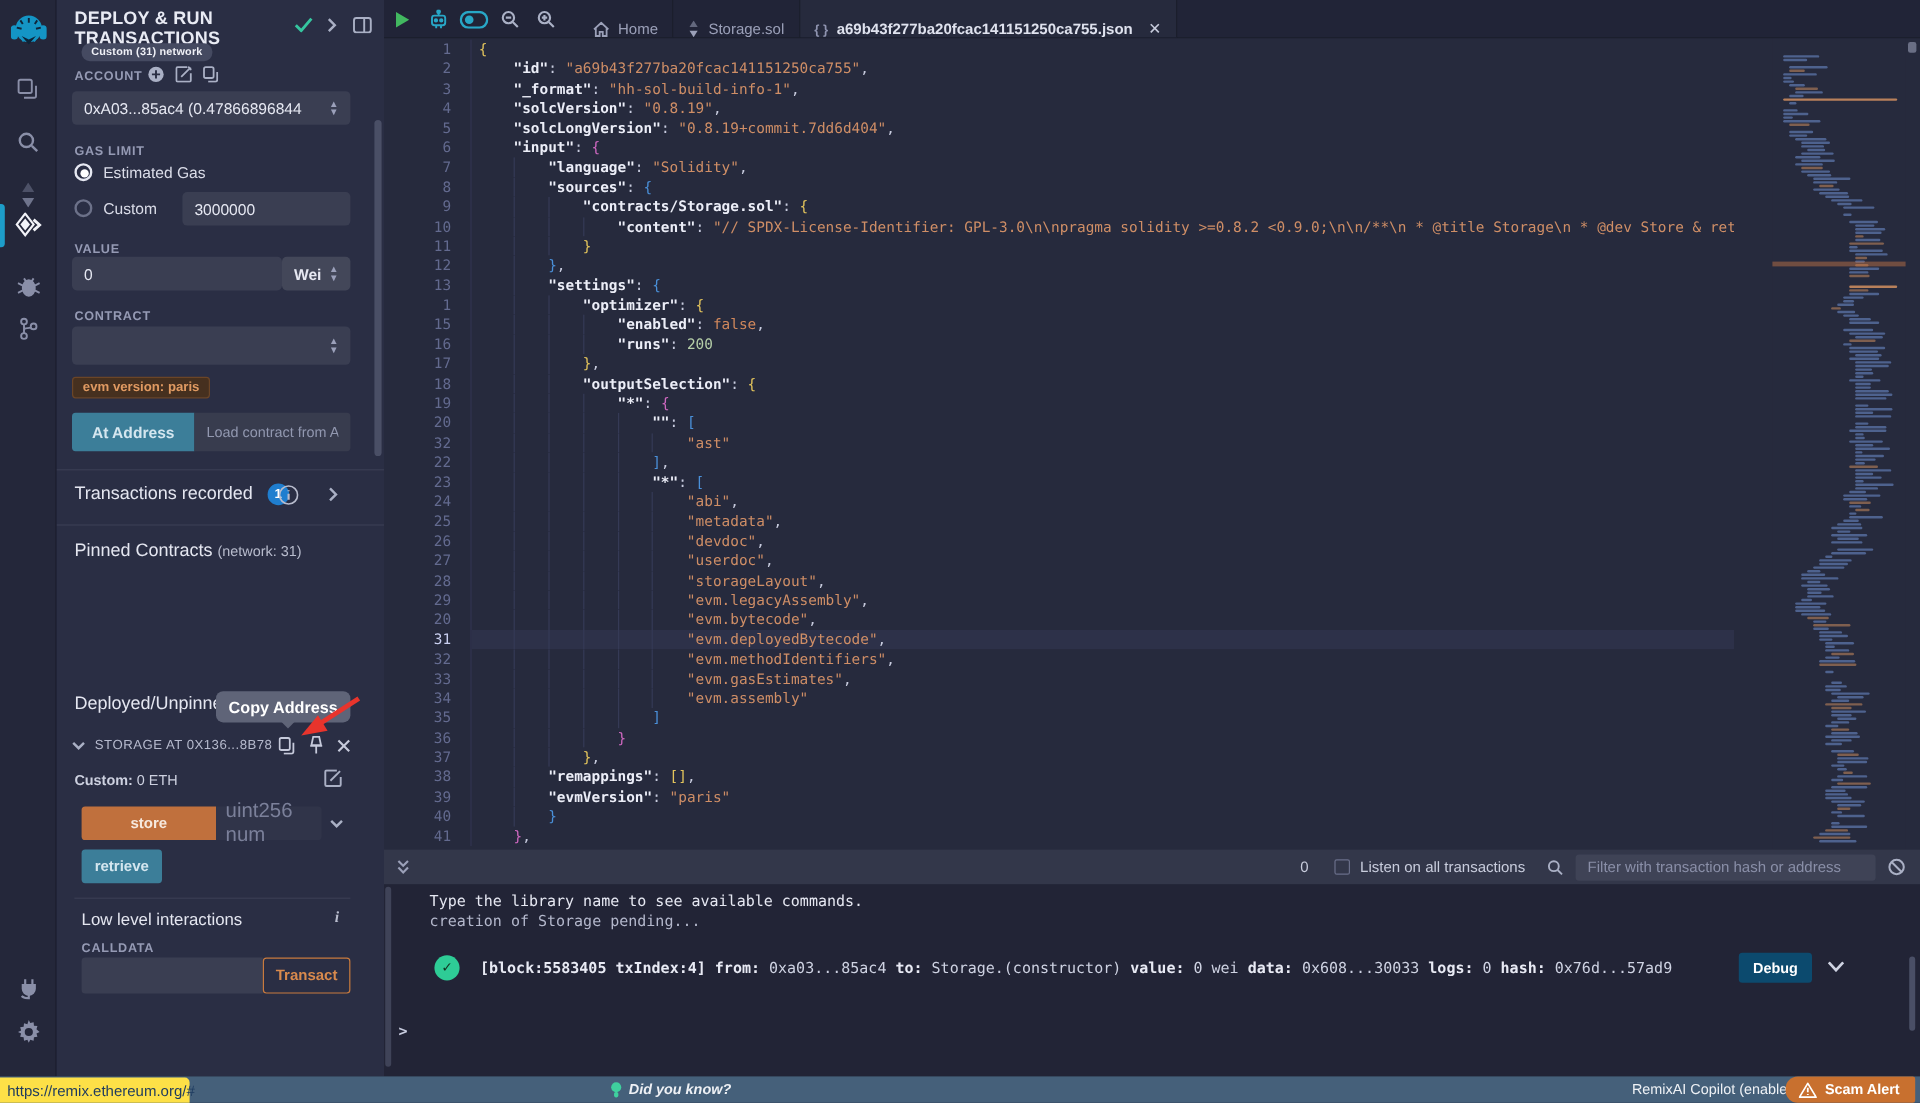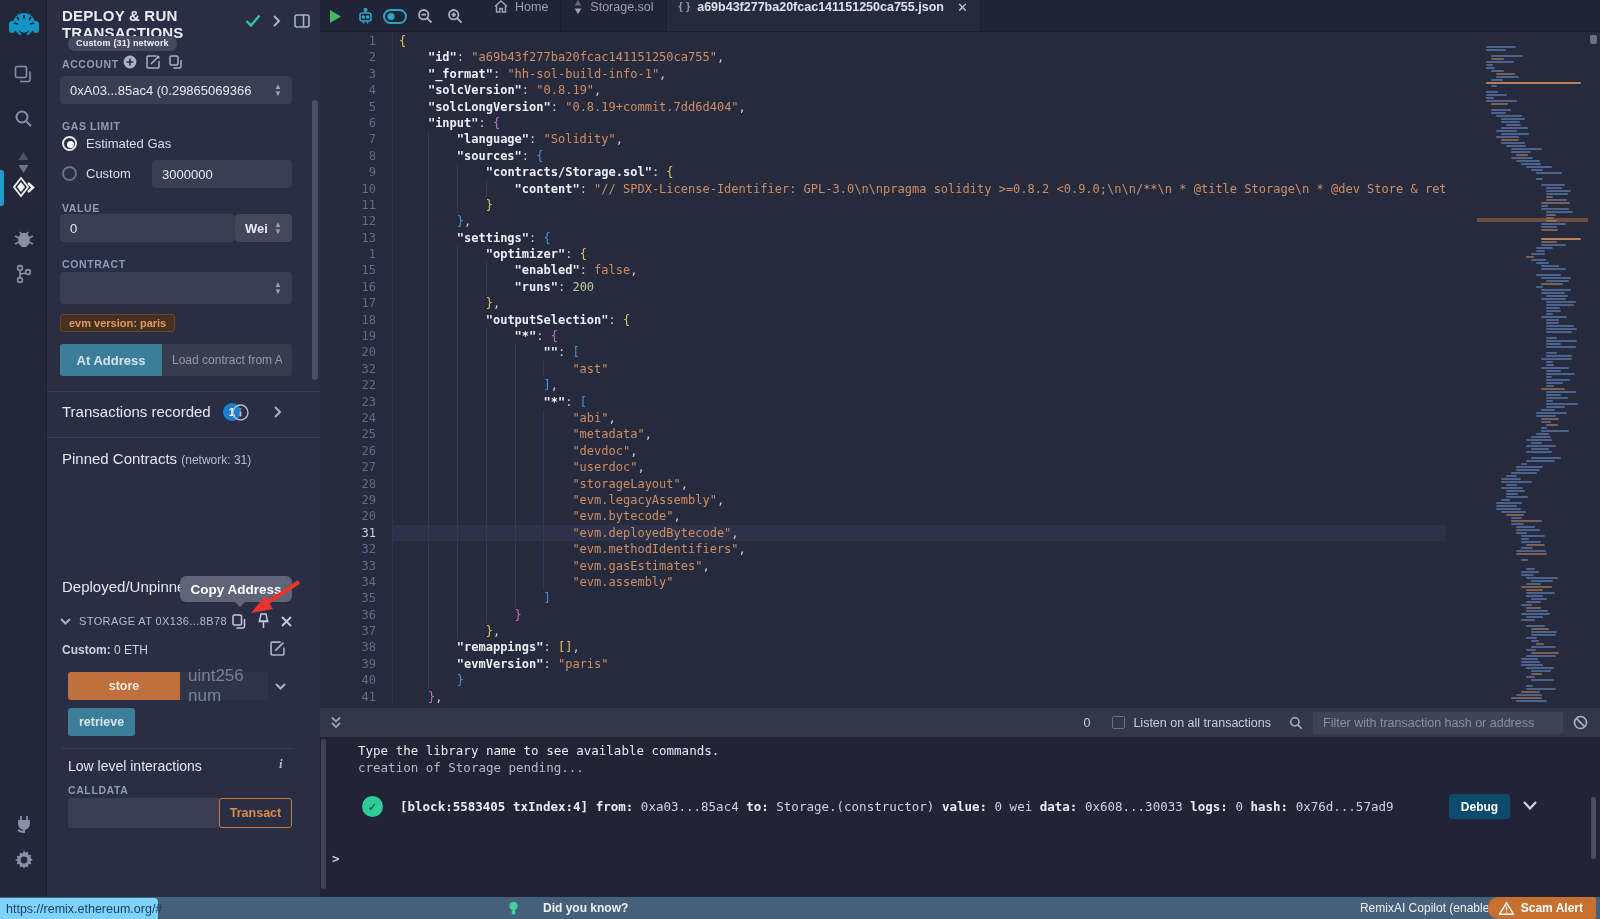--- a/index.html
+++ b/index.html
@@ -42,21 +42,21 @@
   #lowlevel-title{position:absolute;left:21px;top:758px;font-size:14px;color:#e4e6f0;}
   #info-i{position:absolute;left:232px;top:756px;color:#b9bdce;font-size:13px;font-style:italic;font-family:"Liberation Serif",serif;font-weight:bold;}
   #calldata-input{left:21px;top:798px;width:151px;height:30px;border-radius:3px 0 0 3px;}
   #transact-btn{position:absolute;left:172px;top:798px;width:73px;height:30px;border:1px solid #c87a3e;border-radius:3px;color:#d98a4d;font-weight:bold;font-size:12.5px;display:flex;align-items:center;justify-content:center;background:transparent;}
   #panel-scroll{position:absolute;right:2px;top:100px;width:6px;height:280px;background:#4a4f66;border-radius:3px;}
 
   
   #main{position:absolute;left:320px;top:0;width:1280px;height:897px;background:#262a3d;}
   #tabbar{position:absolute;left:0;top:0;width:1280px;height:32px;background:#212437;display:flex;align-items:stretch;border-bottom:1px solid #1b1e2c;}
   .tool-ic{display:flex;align-items:center;justify-content:center;width:30px;height:32px;}
-  .tab{display:flex;align-items:flex-start;gap:7px;padding:0 12px;font-size:12.5px;color:#9ba0b8;border-right:1px solid #1b1e2c;}
+  .tab{display:flex;align-items:flex-end;gap:7px;padding:0 12px;font-size:12.5px;color:#9ba0b8;border-right:1px solid #1b1e2c;}
   .tab.active{background:#262a3d;color:#dfe2ee;}
   .tab .close{margin-left:6px;color:#c6cadb;font-size:13px;}
   #editor{position:absolute;left:0;top:32px;width:1280px;height:676px;background:#262a3d;overflow:hidden;
     font-family:"DejaVu Sans Mono",monospace;font-size:12px;line-height:16.4px;}
   #gutter{position:absolute;left:0;top:1px;width:72px;text-align:right;color:#636a8f;}
   #gutter div{height:16.4px;padding-right:16px;}
   #gutter div.current{color:#c9cff0;}
   #code-rows{position:absolute;left:72px;top:1px;width:1053px;border-left:1px solid #303450;}
   .cl{height:16.4px;white-space:pre;position:relative;padding-left:6px;overflow:hidden;}
   .cl.current{background:#2d3149;}
@@ -80,24 +80,24 @@
   #tx-row{position:absolute;left:0px;top:56px;width:1280px;height:28px;}
   #tx-check{position:absolute;left:42px;top:3px;width:21px;height:21px;border-radius:50%;background:#2ecc96;color:#13311f;font-size:13px;font-weight:bold;display:flex;align-items:center;justify-content:center;}
   #tx-text{position:absolute;left:80px;top:6px;white-space:nowrap;color:#ced2e2;}
   #tx-text b{color:#e8eaf4;}
   #debug-btn{position:absolute;left:1129px;top:1px;width:61px;height:25px;background:#0c4a6e;color:#fff;font-weight:bold;font-size:12px;font-family:"Liberation Sans",sans-serif;display:flex;align-items:center;justify-content:center;border-radius:3px;}
   #prompt{position:absolute;left:12px;top:114px;color:#c8ccdf;font-weight:bold;}
   #term-scroll{position:absolute;left:1271px;top:60px;width:5px;height:62px;background:#4a4f66;border-radius:3px;}
 
   
   #status-bar{position:absolute;left:0;top:897px;width:1600px;height:22px;background:#45607a;color:#eef1f5;font-size:12px;display:flex;align-items:center;z-index:20;}
-  #tip{position:absolute;left:508px;display:flex;align-items:center;gap:24px;white-space:nowrap;}
+  #tip{position:absolute;left:508px;display:flex;align-items:center;gap:5px;white-space:nowrap;font-style:italic;}
   #copilot{position:absolute;right:100px;white-space:nowrap;}
   #scam{position:absolute;right:4px;height:22px;background:#c8702f;border-radius:10px 2px 2px 10px;display:flex;align-items:center;gap:7px;padding:0 13px 0 11px;font-weight:bold;color:#fff;}
-  #url-tip{position:absolute;left:0;top:898px;width:158px;height:21px;background:#7dd3fc;color:#1d3a5f;font-size:12.5px;display:flex;align-items:center;padding:0 6px;border-radius:0 4px 0 0;z-index:30;}
+  #url-tip{position:absolute;left:0;top:898px;width:158px;height:21px;background:#fde047;color:#1d3a5f;font-size:12.5px;display:flex;align-items:center;padding:0 6px;border-radius:0 4px 0 0;z-index:30;}
 </style>
 </head>
 <body>
 
 <div id="icon-rail">
   <div class="rail-item" style="top:6px;height:44px;">
     <svg width="30" height="34" viewBox="0 0 30 34">
       <rect x="0" y="10" width="6" height="12" rx="3" fill="#1495c5"></rect>
       <rect x="24" y="10" width="6" height="12" rx="3" fill="#1495c5"></rect>
       <circle cx="15" cy="13" r="11" fill="#1495c5"></circle>
@@ -193,21 +193,21 @@
         <path d="M5 9 L12.5 1.5 M12.5 1.5 L10.5 1 M12.5 1.5 L13 3.5"></path>
       </svg>
   </span>
   <span class="abs" style="left:122px;top:55px;">
     <svg width="13" height="14" viewBox="0 0 13 14" fill="none" stroke="#aab0c5" stroke-width="1.5">
         <rect x="1" y="1" width="8" height="9" rx="1.5"></rect>
         <path d="M4.5 13 h6 a1.5 1.5 0 0 0 1.5 -1.5 V5"></path>
       </svg>
   </span>
   <div class="inp" style="left:13px;top:76px;width:232px;height:28px;">
-    <span style="overflow:hidden;white-space:nowrap;width:202px;">0xA03...85ac4 (0.29865069366</span>
+    <span style="overflow:hidden;white-space:nowrap;width:202px;">0xA03...85ac4 (0.47866896844</span>
     <span class="stepper">▲<br>▼</span>
   </div>
 
   <div class="plabel" style="top:120px;">GAS LIMIT</div>
   <div class="radrow" style="top:136px;">
     <span class="radio sel"></span>
     <span>Estimated Gas</span>
   </div>
   <div class="radrow" style="top:166px;">
     <span class="radio"></span>

